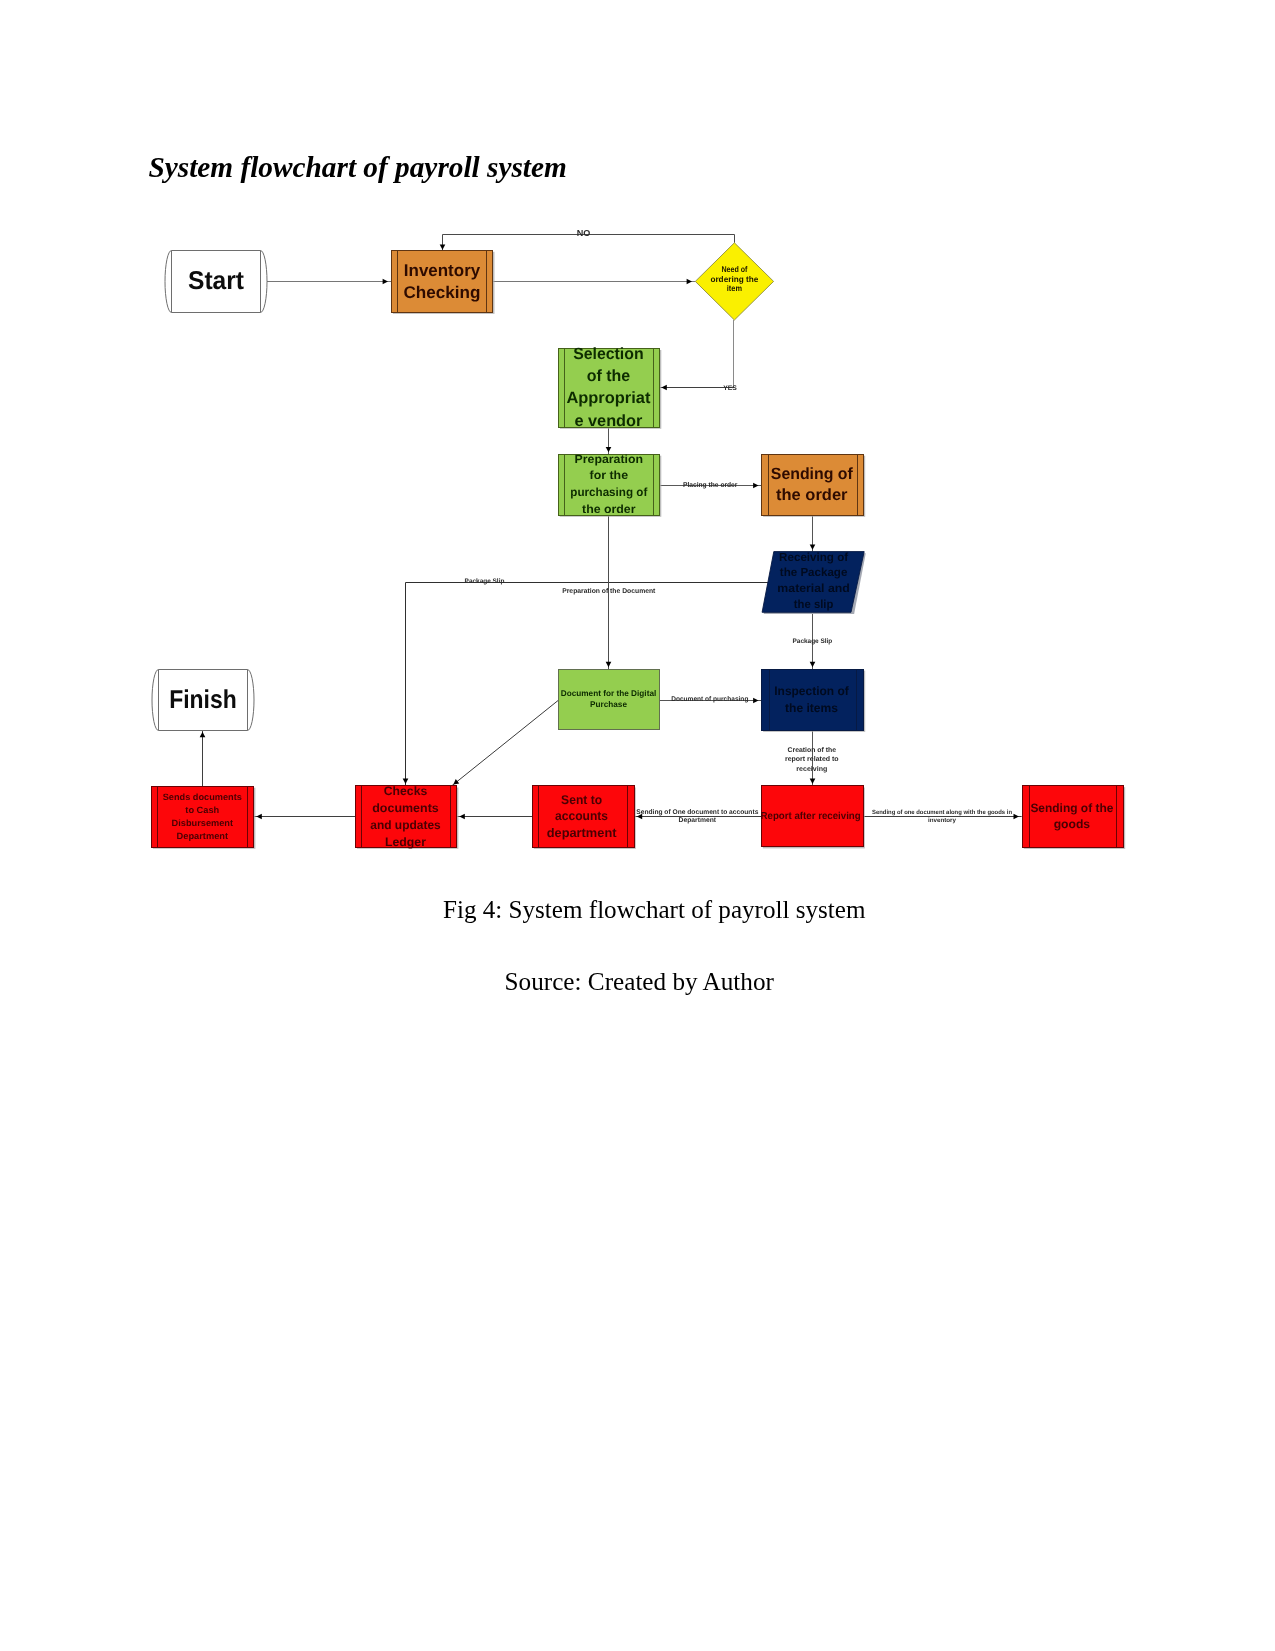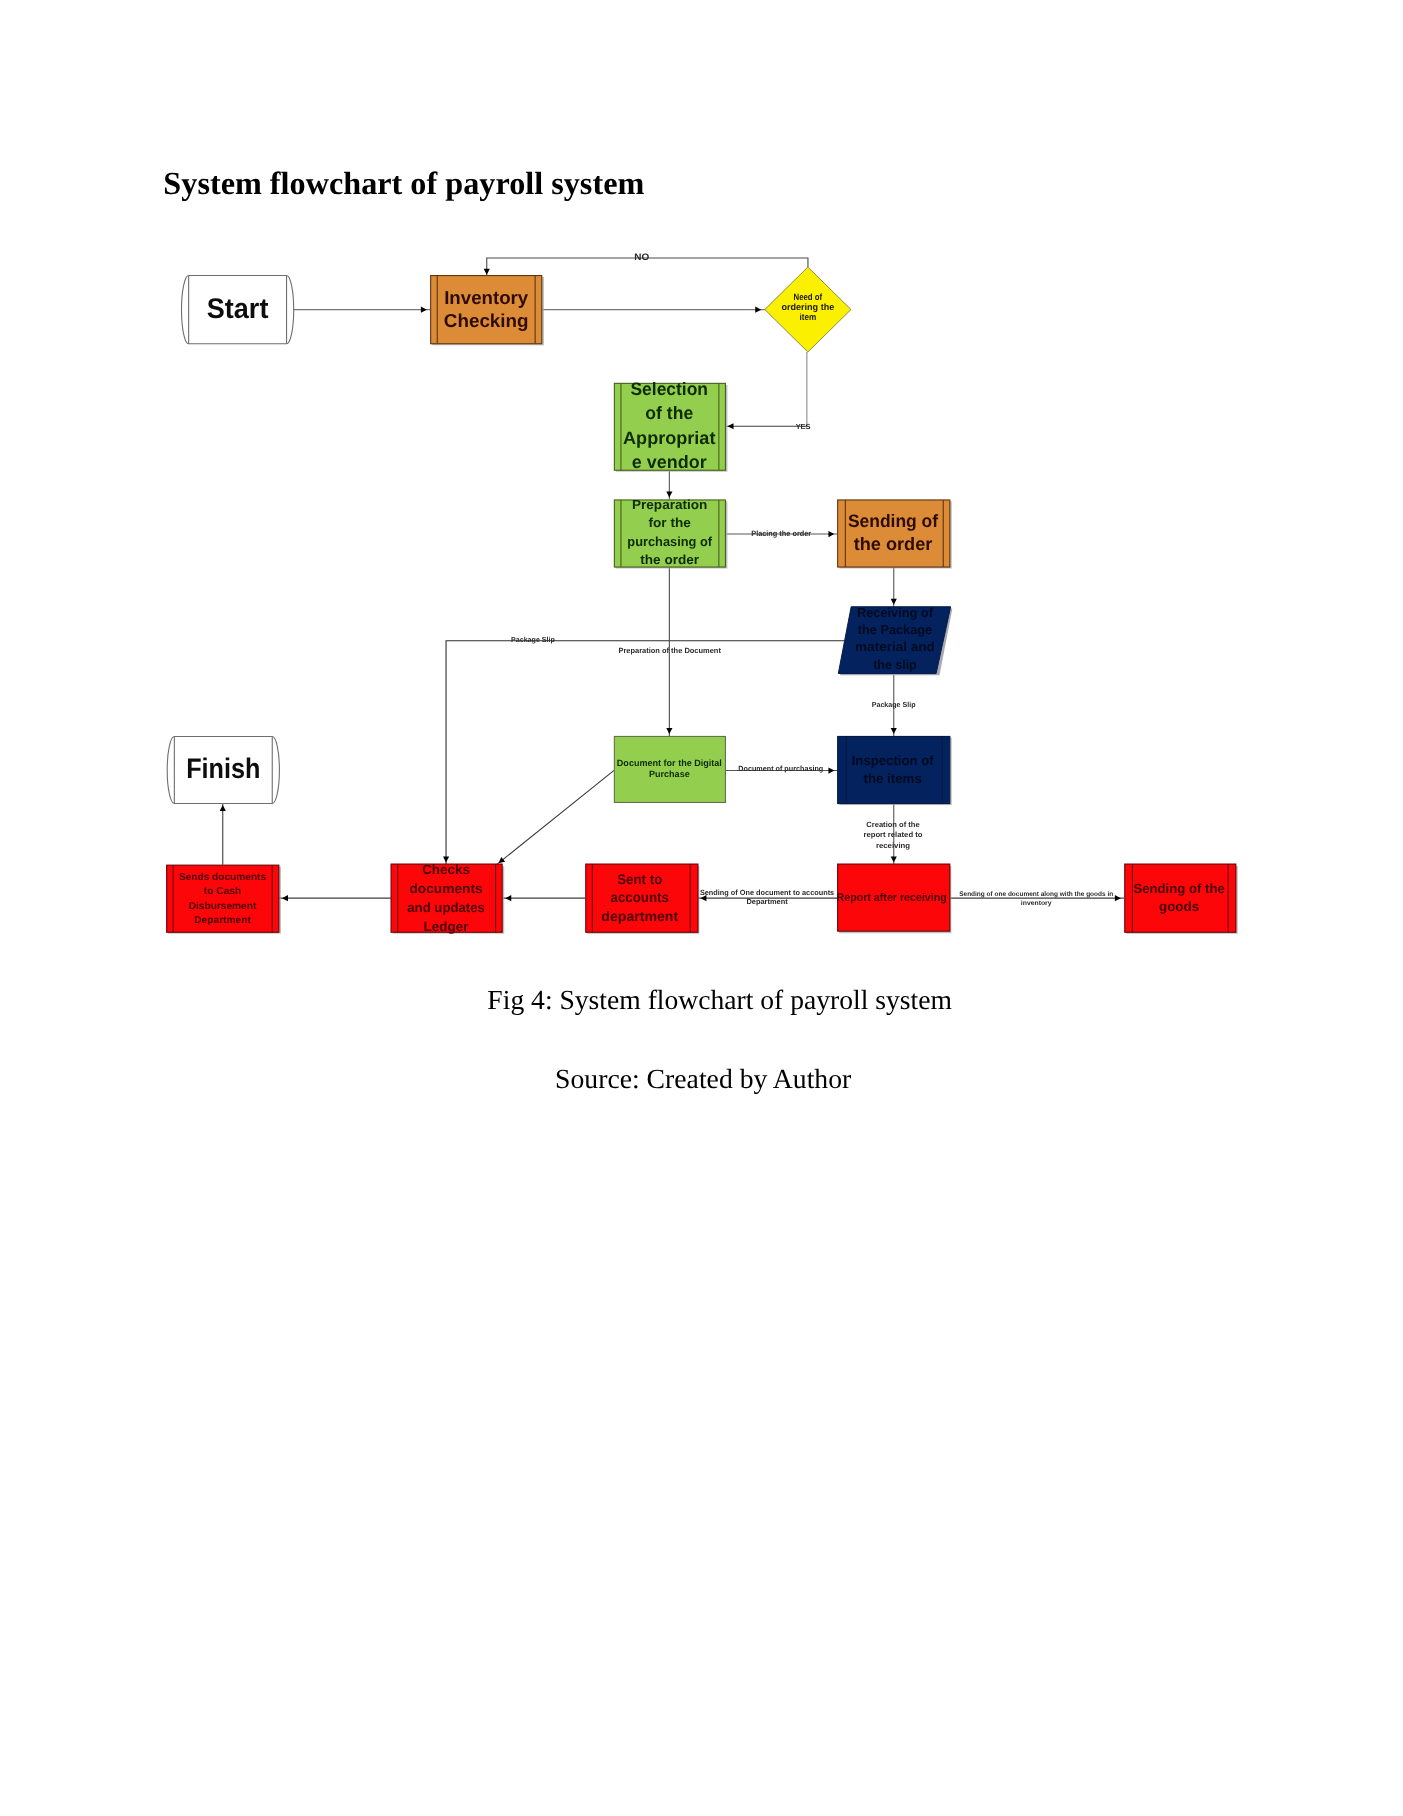--- a/index.html
+++ b/index.html
@@ -1,19 +1,19 @@
 <!DOCTYPE html>
 <html><head>
 <meta charset="utf-8">
 <style>
   html,body{margin:0;padding:0;background:#ffffff;}
   body{width:1275px;height:1651px;position:relative;overflow:hidden;
        font-family:"Liberation Serif",serif;}
   #doc-title{position:absolute;left:148.5px;top:153px;font-size:29.3px;font-weight:bold;
-       line-height:1;font-family:"Liberation Serif",serif;color:#000000;}
+       line-height:1;font-family:"Liberation Serif",serif;color:#000000;font-style:italic;}
   #fig-caption{position:absolute;left:16px;top:896.5px;width:1276.5px;text-align:center;
        font-size:25.1px;line-height:1;color:#000000;font-family:Liberation Serif, serif;}
   #fig-source{position:absolute;left:0;top:968.5px;width:1278.5px;text-align:center;
        font-size:25.2px;line-height:1;color:#000000;}
   #flowchart{position:absolute;left:0;top:0;opacity:0.999;}
   .sh-txt{font-family:"Liberation Sans",sans-serif;font-weight:bold;text-anchor:middle;
        text-rendering:geometricPrecision;}
   .lbl{font-family:"Liberation Sans",sans-serif;font-weight:bold;fill:#2b2b2b;text-anchor:middle;
        text-rendering:geometricPrecision;}
 </style>

